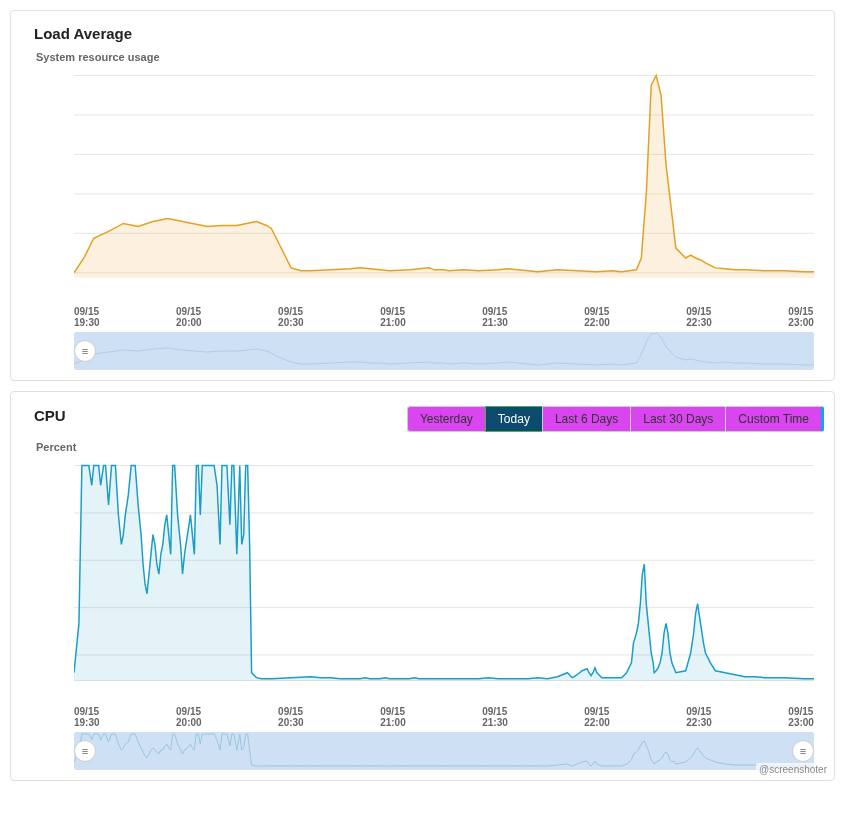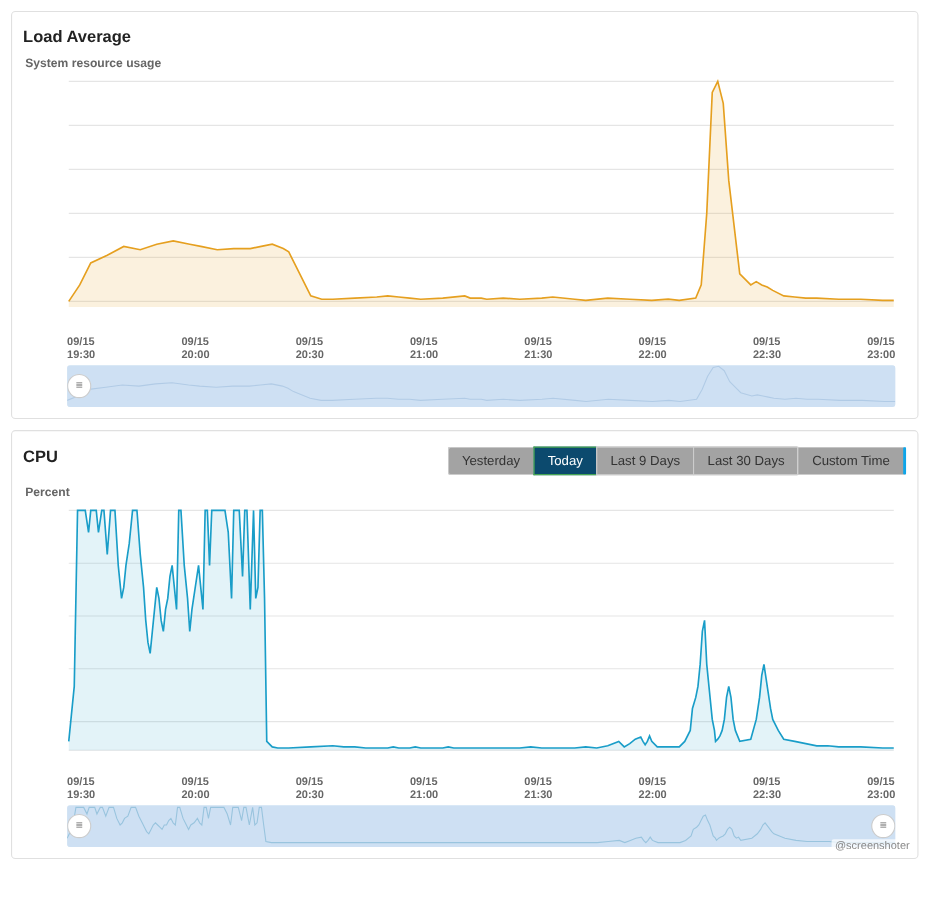--- a/index.html
+++ b/index.html
@@ -5,21 +5,21 @@
     * { box-sizing: border-box; margin: 0; padding: 0; }
     body {
       font-family: Arial, sans-serif;
       background: #fff;
       color: #333;
       font-size: 12px;
     }
     .section {
       border: 1px solid #e0e0e0;
       margin: 10px;
-      padding: 14px 10px 10px 10px;
+      padding: 14px 10px 10px 23px;
       border-radius: 4px;
       background: #fff;
     }
     .section-title {
       font-size: 15px;
       font-weight: bold;
       margin-bottom: 8px;
       color: #222;
     }
     .chart-container {
@@ -93,21 +93,21 @@
       justify-content: space-between;
       margin-bottom: 8px;
     }
     .time-buttons {
       display: flex;
       gap: 0;
     }
     .time-btn {
       padding: 5px 12px;
       border: 1px solid #ccc;
-      background: #a3a3a3;
+      background: #d946ef;
       cursor: pointer;
       font-size: 12px;
       color: #333;
       border-right: none;
     }
     .time-btn:last-child {
       border-right: 3px solid #0ea5e9;
     }
     .time-btn.active {
       background: #0c4a6e;
@@ -182,21 +182,21 @@
     </div>
   </div>
 </div>
 
 <div class="section" style="position:relative;">
   <div class="cpu-header">
     <div class="section-title">CPU</div>
     <div class="time-buttons">
       <button class="time-btn">Yesterday</button>
       <button class="time-btn active">Today</button>
-      <button class="time-btn">Last 9 Days</button>
+      <button class="time-btn">Last 6 Days</button>
       <button class="time-btn">Last 30 Days</button>
       <button class="time-btn">Custom Time</button>
     </div>
   </div>
   <div class="chart-container">
     <div class="chart-area">
       <span style="position:relative;left:-38px;top:0;display:inline-block;font-size:11px;color:#666;white-space:nowrap;">Percent</span>
       <svg class="main-chart" height="250" viewBox="0 0 750 250">
 
         <line x1="0" y1="10" x2="750" y2="10" stroke="#e5e5e5" stroke-width="1"></line>

